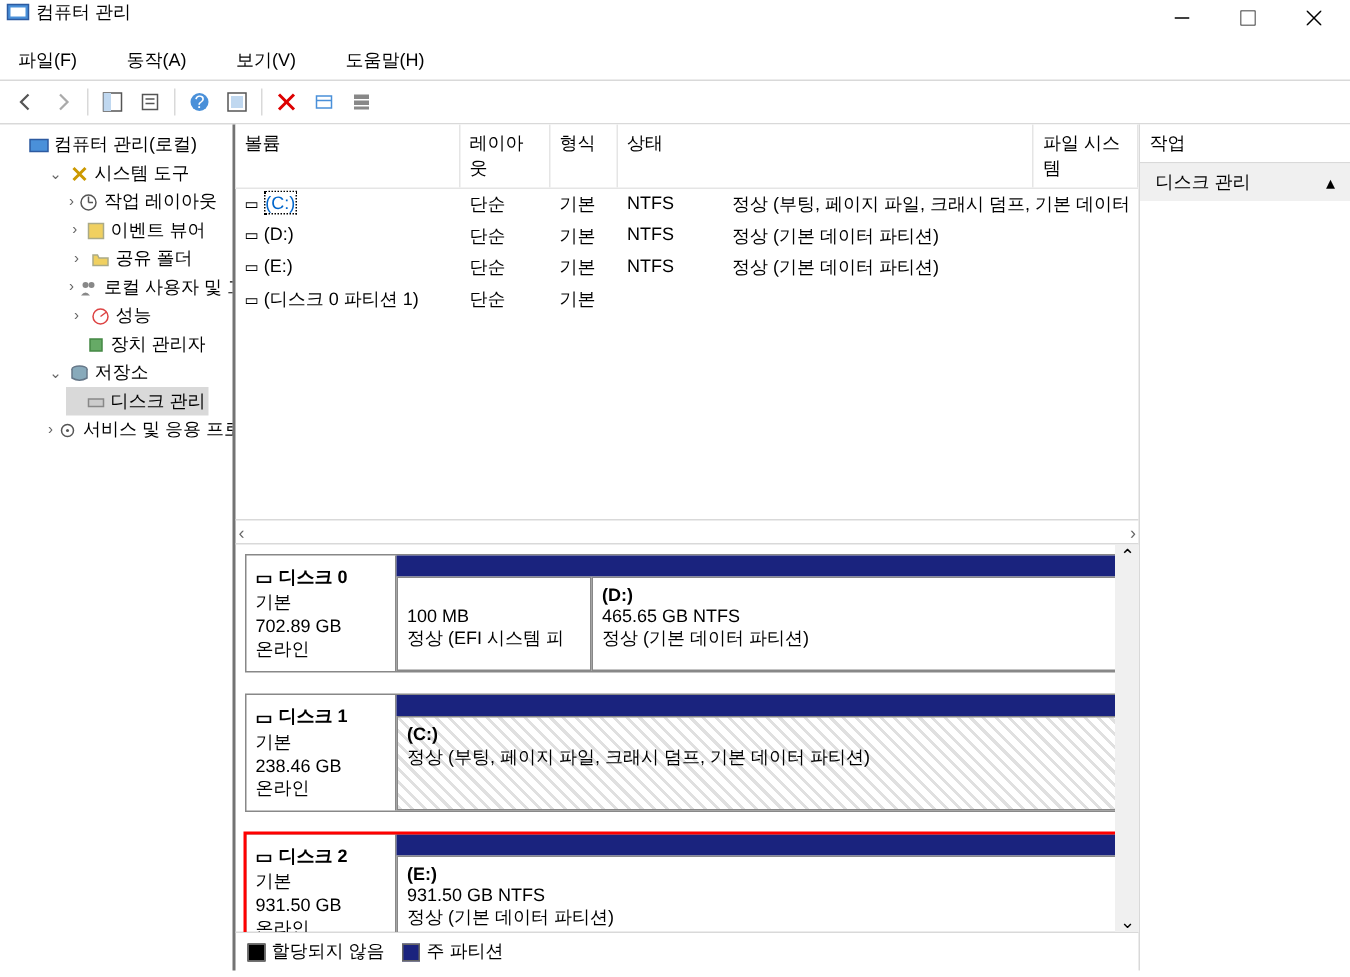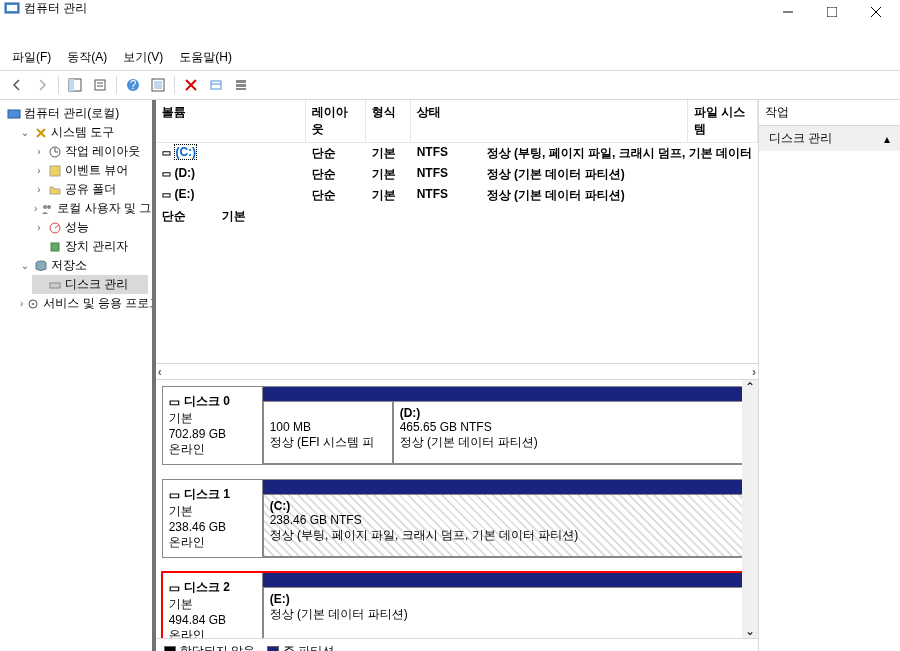--- a/index.html
+++ b/index.html
@@ -2,34 +2,34 @@
 <html><head>
 <meta charset="utf-8">
 <style>
 * { box-sizing: border-box; margin: 0; padding: 0; font-family: "Malgun Gothic", "Segoe UI", sans-serif; font-size: 12px; }
 body { background: #fff; width: 900px; height: 651px; overflow: hidden; }
 .titlebar { display: flex; align-items: flex-start; height: 28px; padding: 0 4px; }
 .titlebar-icon { width: 16px; height: 16px; margin-right: 4px; display:inline-block; }
 .title-text { flex: 1; }
 .win-controls { display: flex; gap: 4px; }
 .win-btn { width: 40px; height: 24px; display: flex; align-items: center; justify-content: center; cursor: default; }
-.menubar { display: flex; gap: 4px; padding: 2px 6px; border-bottom: 1px solid #d9d9d9; margin-top: 17px; }
+.menubar { display: flex; gap: 21px; padding: 2px 6px; border-bottom: 1px solid #d9d9d9; }
 .menu-item { padding: 2px 6px; cursor: default; }
 .toolbar { display: flex; align-items: center; gap: 3px; padding: 3px 6px; border-bottom: 1px solid #d9d9d9; }
 .tb-btn { width: 22px; height: 22px; display: flex; align-items: center; justify-content: center; border: 1px solid transparent; cursor: default; }
 .tb-sep { width: 1px; height: 18px; background: #d9d9d9; margin: 0 2px; }
 .main { display: flex; height: 564px; }
-.tree { width: 175px; border-right: 4px solid #737373; padding: 4px 4px; overflow: hidden; }
+.tree { width: 175px; border-right: 2px solid #737373; padding: 4px 16px; overflow: hidden; }
 .tree-node { display: flex; align-items: center; gap: 3px; padding: 1px 2px; white-space: nowrap; cursor: default; }
 .tree-caret { width: 10px; display: inline-block; text-align: center; color: #666; font-size: 10px; }
 .tree-icon { width: 15px; height: 15px; display: inline-flex; align-items:center; justify-content:center; }
 .tree-children { padding-left: 14px; }
 .tree-selected { background: #d9d9d9; }
 .center { flex: 1; display: flex; flex-direction: column; border-right: 1px solid #d9d9d9; }
-.vol-list { border-bottom: 1px solid #d9d9d9; height: 280px; display:flex; flex-direction:column;font-weight:bold; }
+.vol-list { border-bottom: 1px solid #d9d9d9; height: 280px; display:flex; flex-direction:column; }
 .vol-header { display: flex; background: #fff; border-bottom: 1px solid #e5e5e5; }
 .vol-header-cell { padding: 4px 6px; border-right: 1px solid #e5e5e5; cursor: default; }
 .vol-body { flex:1; overflow:hidden; }
 .vol-row { display: flex; padding: 1px 0; cursor: default; }
 .vol-cell { padding: 1px 6px; white-space: nowrap; overflow: hidden; }
 .vol-row.selected .vol-cell:first-child span.txt { border:1px dotted #000; color:#0066cc; }
 .vol-scroll { height:16px; border-top:1px solid #d9d9d9; display:flex; align-items:center; justify-content:space-between; padding:0 2px; color:#666; }
 .disk-panel { flex: 1; overflow-y: auto; padding: 6px; position:relative; }
 .disk-row { display: flex; border: 1px solid #888; margin-bottom: 14px; }
 .disk-row.highlighted { outline: 2px solid red; outline-offset: -1px; }
@@ -290,20 +290,21 @@
             <div class="vol-cell" style="flex:1">정상 (기본 데이터 파티션)</div>
           </div>
           <div class="vol-row">
             <div class="vol-cell" style="width:150px"><span class="drive-icon">▭</span> <span class="txt">(E:)</span></div>
             <div class="vol-cell" style="width:60px">단순</div>
             <div class="vol-cell" style="width:45px">기본</div>
             <div class="vol-cell" style="width:70px">NTFS</div>
             <div class="vol-cell" style="flex:1">정상 (기본 데이터 파티션)</div>
           </div>
           <div class="vol-row">
+            <div class="vol-cell" style="width:150px"><span class="drive-icon">▭</span> <span class="txt">(디스크 0 파티션 1)</span></div>
             <div class="vol-cell" style="width:60px">단순</div>
             <div class="vol-cell" style="width:45px">기본</div>
             <div class="vol-cell" style="width:70px"></div>
           </div>
         </div>
       <div class="vol-scroll">
         <span>‹</span>
         <span>›</span>
       </div>
     </div>
@@ -337,38 +338,38 @@
             <div class="disk-info-title"><span>▭</span> 디스크 1</div>
             <div>기본</div>
             <div>238.46 GB</div>
             <div>온라인</div>
           </div>
           <div class="disk-parts">
             <div class="part-header-bar"></div>
             <div class="part-row">
               <div class="part hatched" style="flex: 1 1 0%;">
                 <div><b>(C:)</b></div>
-                <div>238.46 GB NTFS</div>
                 <div>정상 (부팅, 페이지 파일, 크래시 덤프, 기본 데이터 파티션)</div>
               </div>
             </div>
           </div>
         </div>
         <div class="disk-row highlighted">
           <div class="disk-info">
             <div class="disk-info-title"><span>▭</span> 디스크 2</div>
             <div>기본</div>
-            <div>494.84 GB</div>
+            <div>931.50 GB</div>
             <div>온라인</div>
           </div>
           <div class="disk-parts">
             <div class="part-header-bar"></div>
             <div class="part-row">
               <div class="part" style="flex: 1 1 0%;">
                 <div><b>(E:)</b></div>
+                <div>931.50 GB NTFS</div>
                 <div>정상 (기본 데이터 파티션)</div>
               </div>
             </div>
           </div>
         </div>
         <div class="scroll-v">
         <span>⌃</span>
         <span>⌄</span>
       </div>
     </div>

